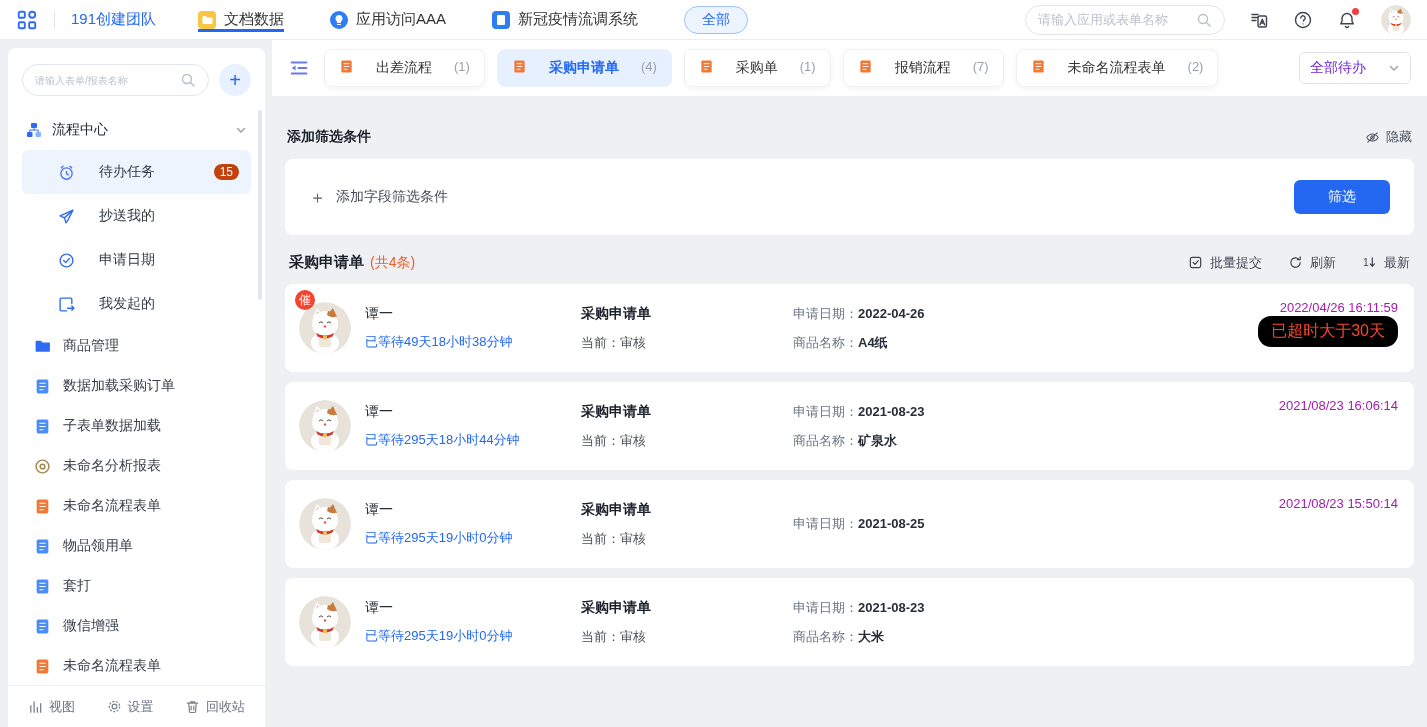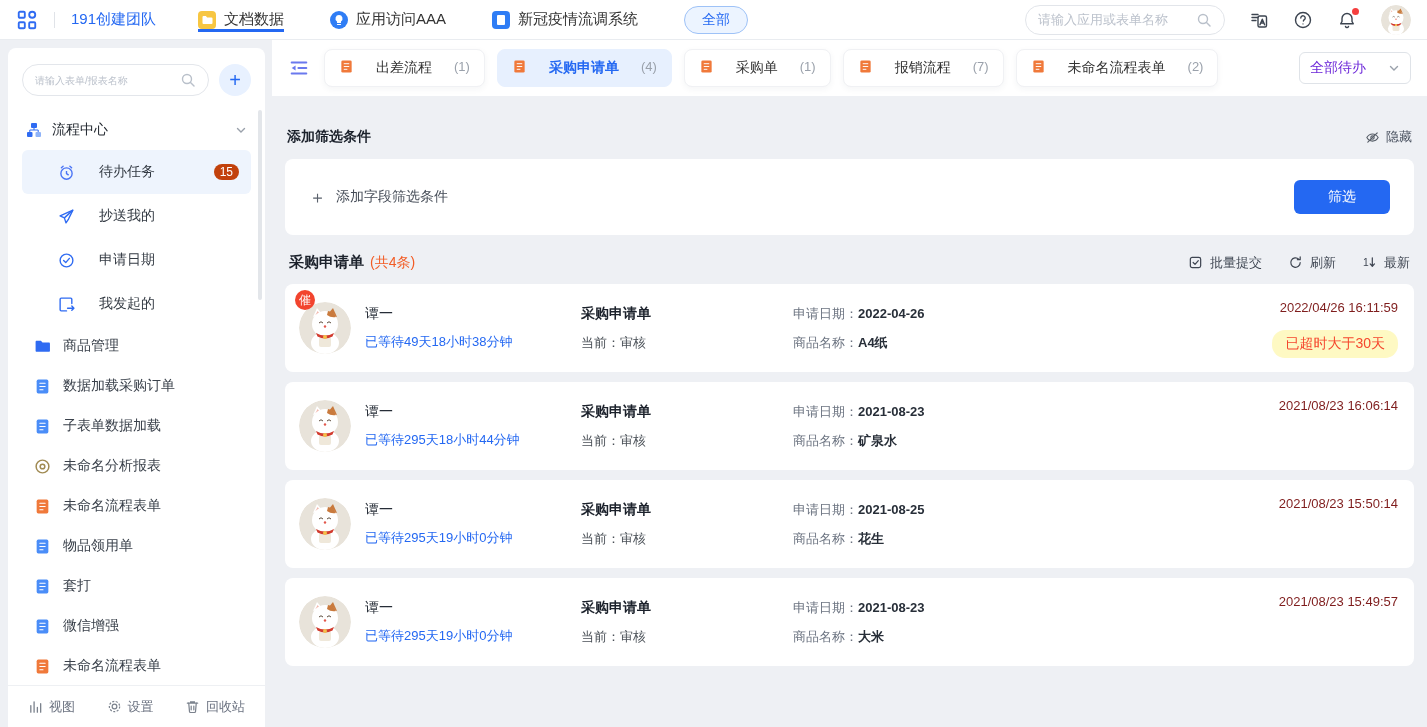--- a/index.html
+++ b/index.html
@@ -79,22 +79,22 @@
   .c-who { width:216px; display:flex; flex-direction:column; justify-content:center; gap:10px; }
   .c-name { font-size:14px; color:#262d37; }
   .c-wait { font-size:13px; color:#2468f2; }
   .c-form { width:212px; display:flex; flex-direction:column; justify-content:center; gap:11px; }
   .c-formtitle { font-size:14px; font-weight:bold; color:#1b212b; }
   .c-current { font-size:13px; color:#4a5057; }
   .c-info { flex:1; display:flex; flex-direction:column; justify-content:center; gap:11px; }
   .c-line { font-size:13px; color:#6b7380; }
   .c-line b { color:#272e38; font-weight:bold; }
   .c-right { width:200px; display:flex; flex-direction:column; align-items:flex-end; padding:16px 16px 0 0; }
-  .c-time { font-size:13px; color:#7f1d1d; }
-  .overdue { margin-top:15px; background:#fef9c3; color:#f5472e; font-size:14px; padding:5px 13px; border-radius:13px; }
+  .c-time { font-size:13px; color:#a21caf; }
+  .overdue { margin-top:1px; background:#000000; color:#f5472e; font-size:16px; padding:5px 13px; border-radius:13px; }
 </style>
 </head>
 <body>
 
 <div class="topbar">
   <span class="tb-grid">
     <svg viewBox="0 0 20 20" fill="none" stroke="#2f6bf2" stroke-width="1.7">
       <rect x="2.5" y="2.5" width="5.5" height="5.5" rx="1"></rect>
         <rect x="2.5" y="12" width="5.5" height="5.5" rx="1"></rect>
       <rect x="12" y="12" width="5.5" height="5.5" rx="1"></rect>
@@ -544,21 +544,20 @@
           <div class="c-who">
             <span class="c-name">谭一</span>
             <span class="c-wait">已等待295天19小时0分钟</span>
           </div>
           <div class="c-form">
             <span class="c-formtitle">采购申请单</span>
             <span class="c-current">当前：审核</span>
           </div>
           <div class="c-info">
             <span class="c-line"><span>申请日期：</span><b>2021-08-25</b></span>
-            <span class="c-line"><span>商品名称：</span><b>花生</b></span>
           </div>
           <div class="c-right">
             <span class="c-time">2021/08/23 15:50:14</span>
           </div>
         </div>
 
         <div class="card">
           <div class="c-avatar">
             <span class="avatar">
               <svg viewBox="0 0 52 52">
@@ -583,21 +582,18 @@
             <span class="c-wait">已等待295天19小时0分钟</span>
           </div>
           <div class="c-form">
             <span class="c-formtitle">采购申请单</span>
             <span class="c-current">当前：审核</span>
           </div>
           <div class="c-info">
             <span class="c-line"><span>申请日期：</span><b>2021-08-23</b></span>
             <span class="c-line"><span>商品名称：</span><b>大米</b></span>
           </div>
-          <div class="c-right">
-            <span class="c-time">2021/08/23 15:49:57</span>
-          </div>
         </div>
 
       </div>
     </div>
   </div>
 </div>
 
 </body></html>

